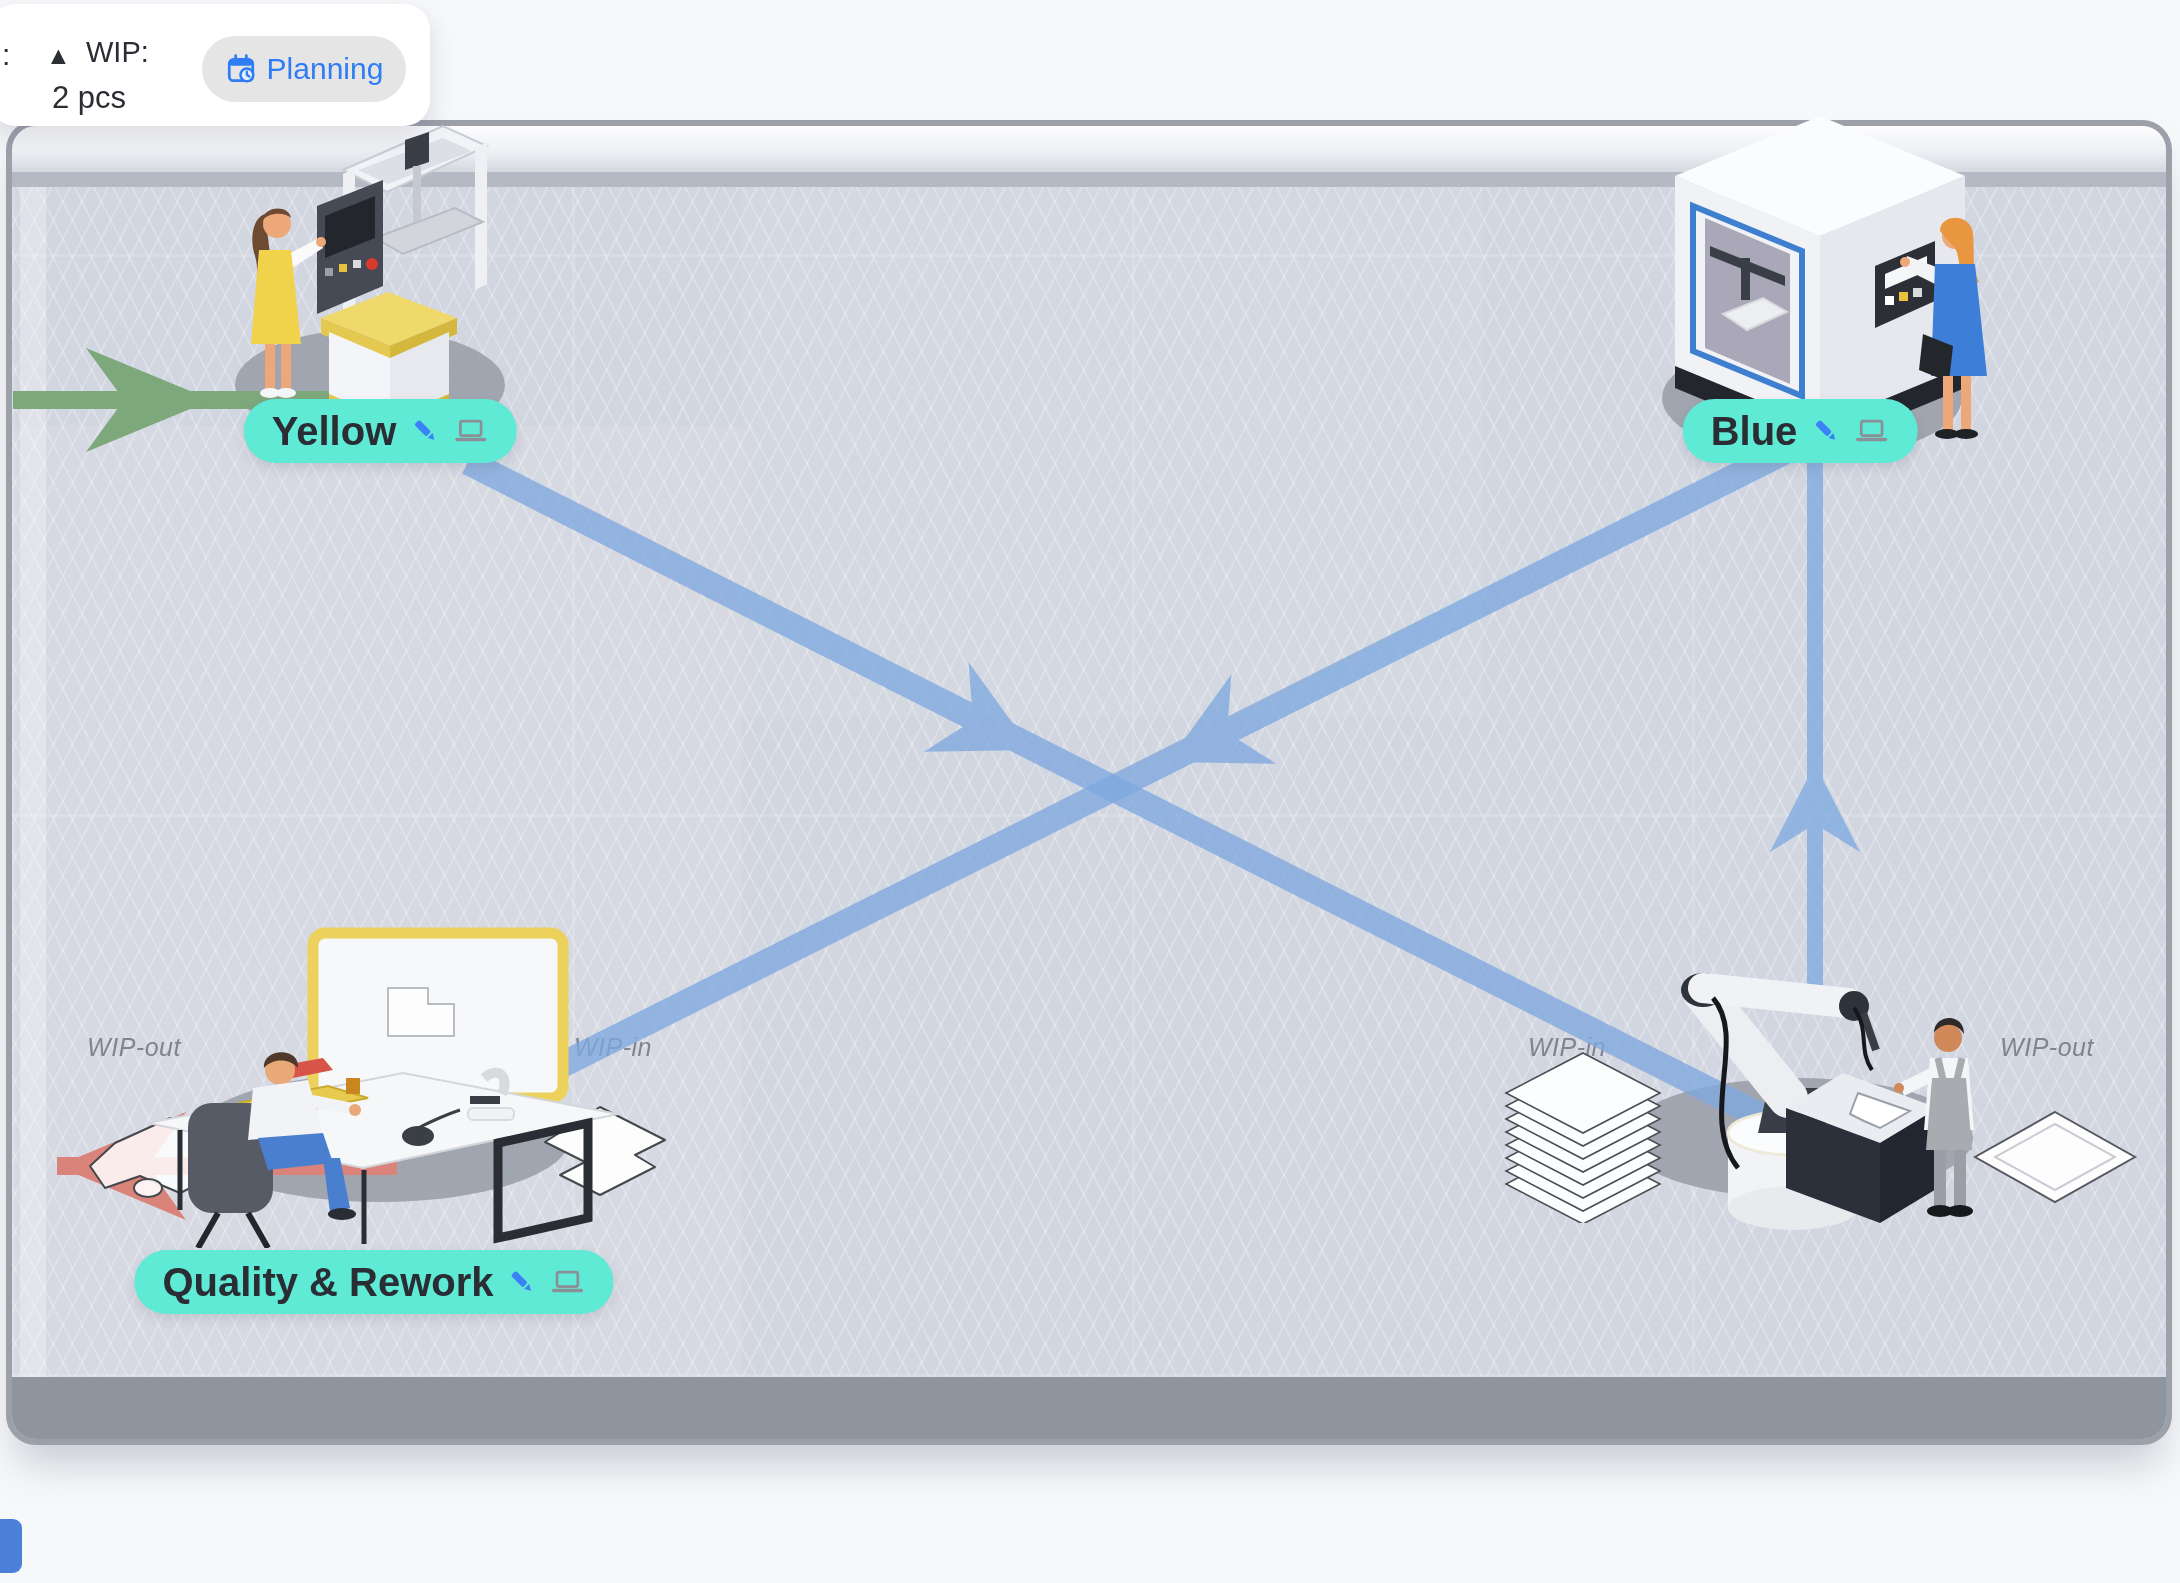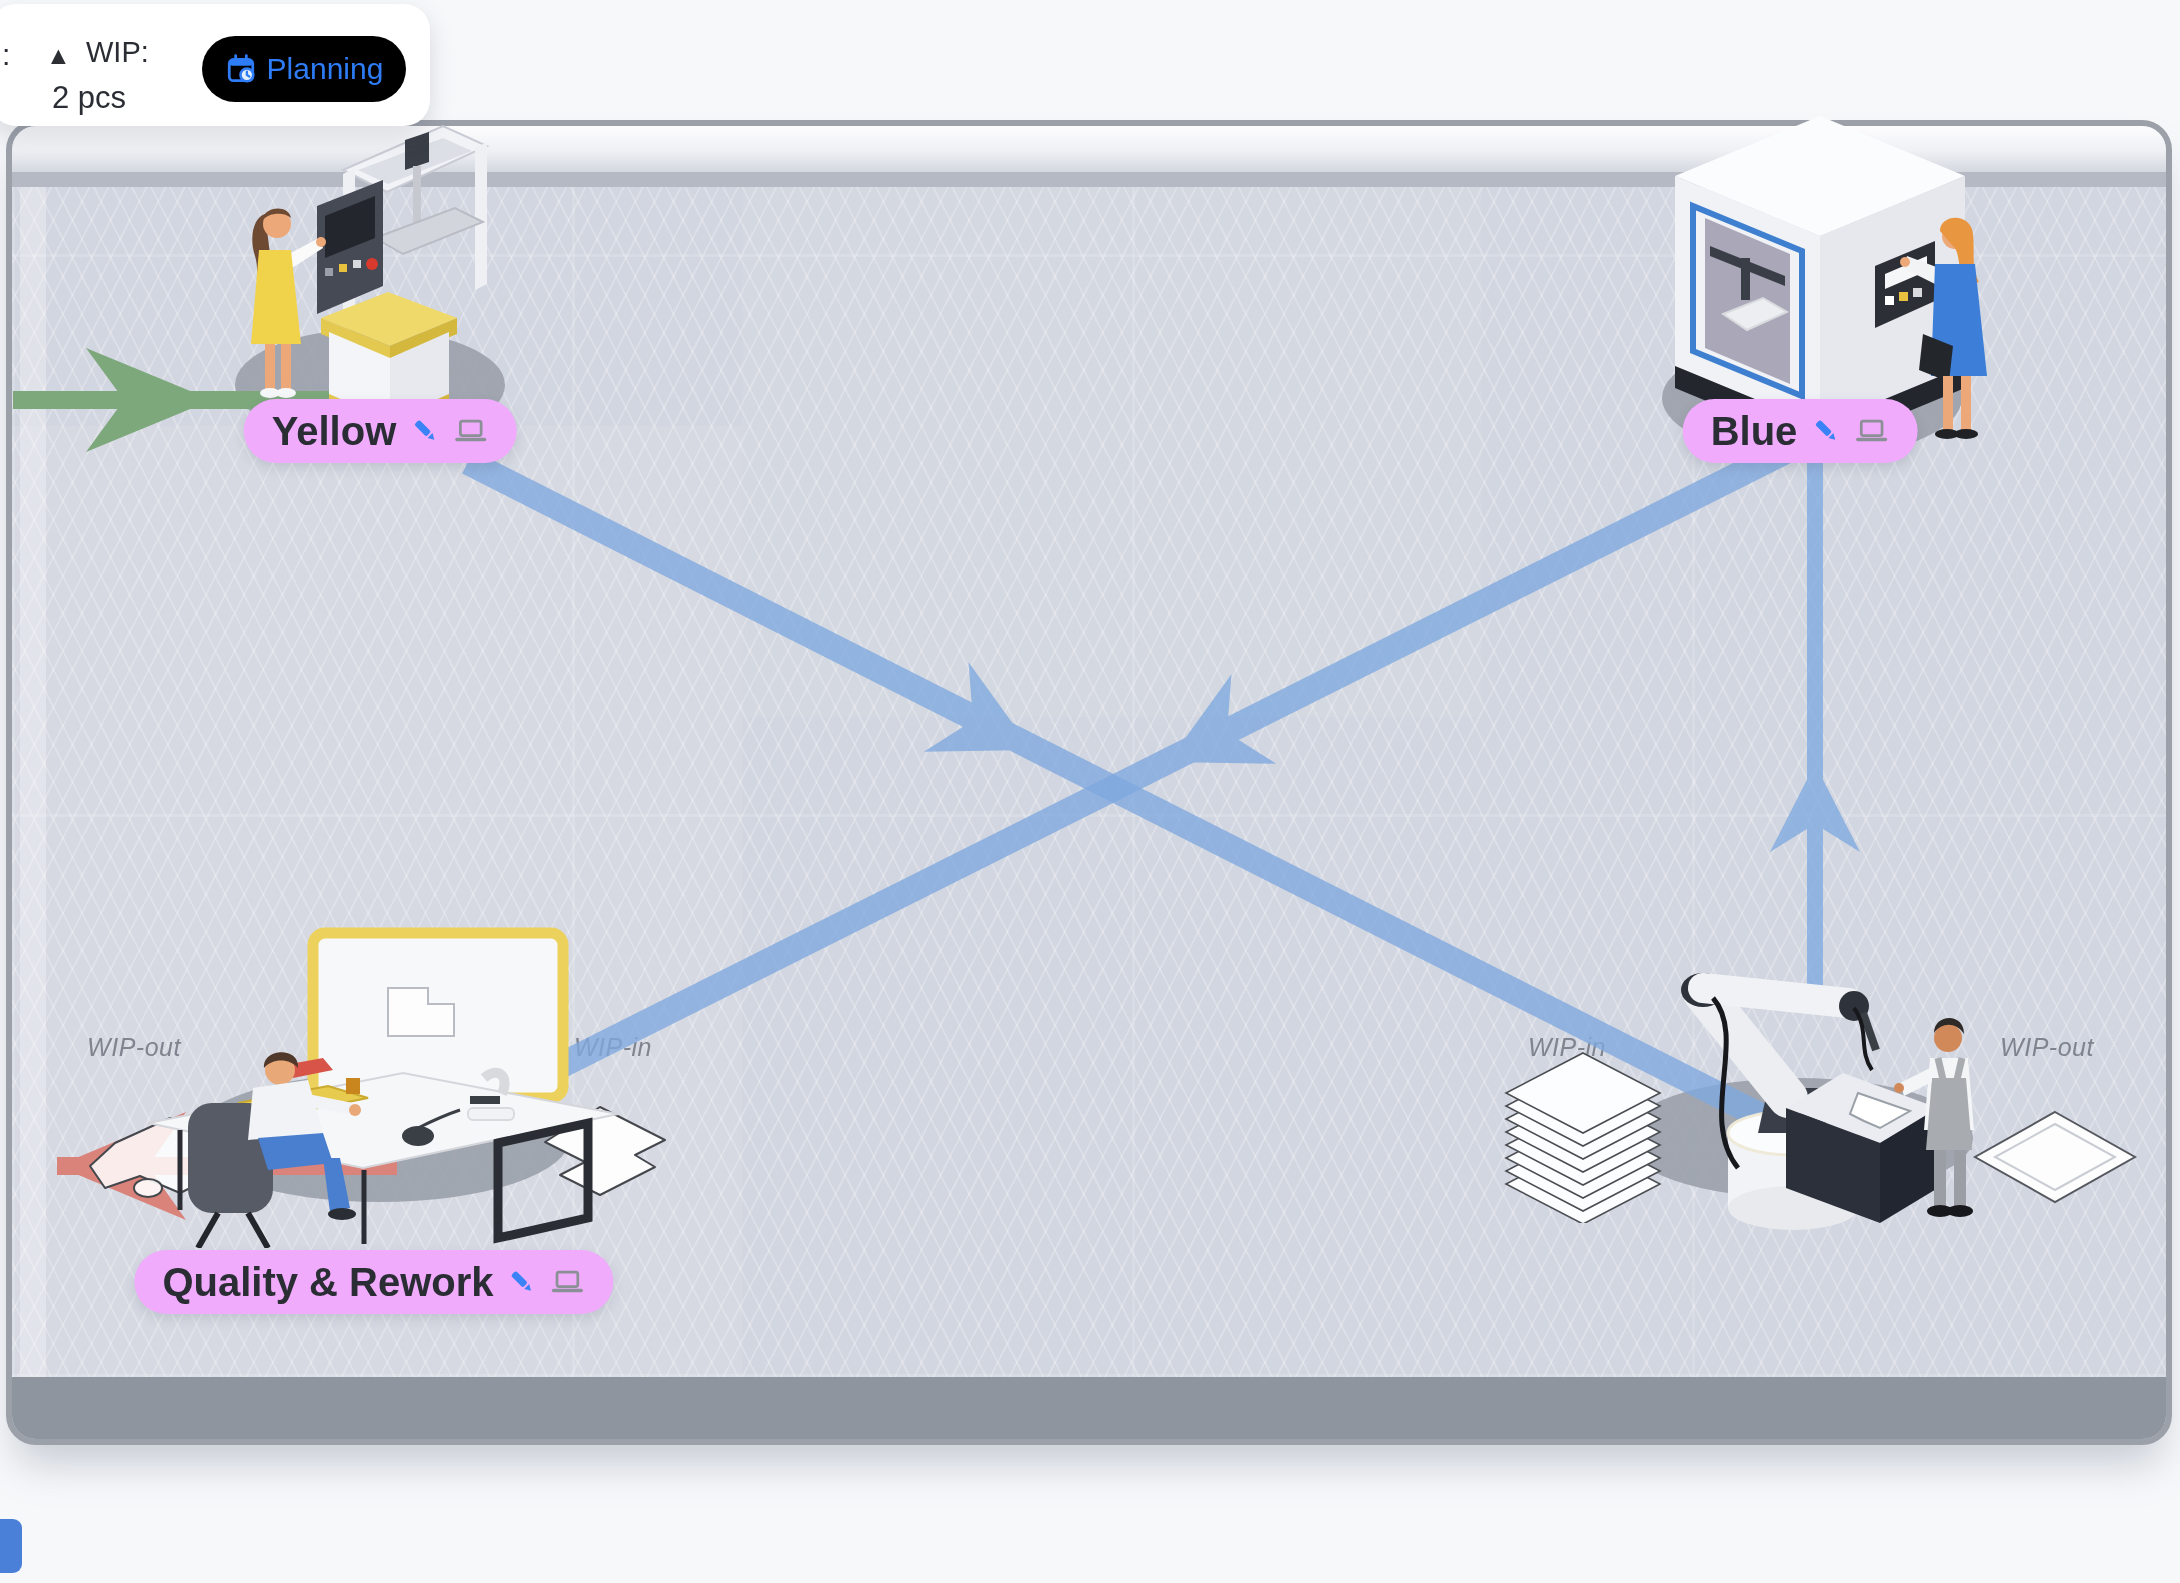--- a/index.html
+++ b/index.html
@@ -25,26 +25,26 @@
   .front-band{position:absolute;left:0;right:0;bottom:0;height:62px;background:#8f959e;}
 
   
   .card{position:absolute;left:-10px;top:4px;width:440px;height:122px;background:#ffffff;
         border-radius:26px;box-shadow:0 10px 24px rgba(70,80,100,.18);z-index:9;}
   .card .truncated{position:absolute;left:12px;top:34px;font-size:30px;color:#2a2d33;}
   .card .tri{position:absolute;left:56px;top:37px;font-size:25px;color:#2b2e33;}
   .card .wip-lbl{position:absolute;left:96px;top:32px;font-size:29px;color:#2a2d33;}
   .card .wip-val{position:absolute;left:62px;top:76px;font-size:31px;color:#2a2d33;}
   .planning-btn{position:absolute;left:212px;top:32px;width:204px;height:66px;border:none;cursor:pointer;
-        display:flex;align-items:center;justify-content:center;gap:10px;background:#000000;border-radius:34px;}
+        display:flex;align-items:center;justify-content:center;gap:10px;background:#e5e5e5;border-radius:34px;}
   .planning-btn span{font-size:30px;color:#2e7cf6;}
 
   
   .pill{position:absolute;transform:translate(-50%,-50%);display:flex;align-items:center;gap:14px;
-        background:#f0abfc;border-radius:40px;padding:8px 28px;height:48px;z-index:7;
+        background:#5eead4;border-radius:40px;padding:8px 28px;height:48px;z-index:7;
         box-shadow:0 5px 12px rgba(60,70,90,.14);cursor:pointer;}
   .pill-text{font-size:40px;font-weight:700;color:#2a2d33;white-space:nowrap;}
 
   
   .wip-label{position:absolute;transform:translate(-50%,-50%);font-size:25px;font-style:italic;
              color:#7f848e;z-index:2;white-space:nowrap;letter-spacing:.5px;margin-top:19px;}
 
   .layer{position:absolute;left:0;top:0;z-index:4;pointer-events:none;}
   #shadows{z-index:3;} #arrows{z-index:4;}
   .part{position:absolute;z-index:5;} .station{position:absolute;z-index:6;}

